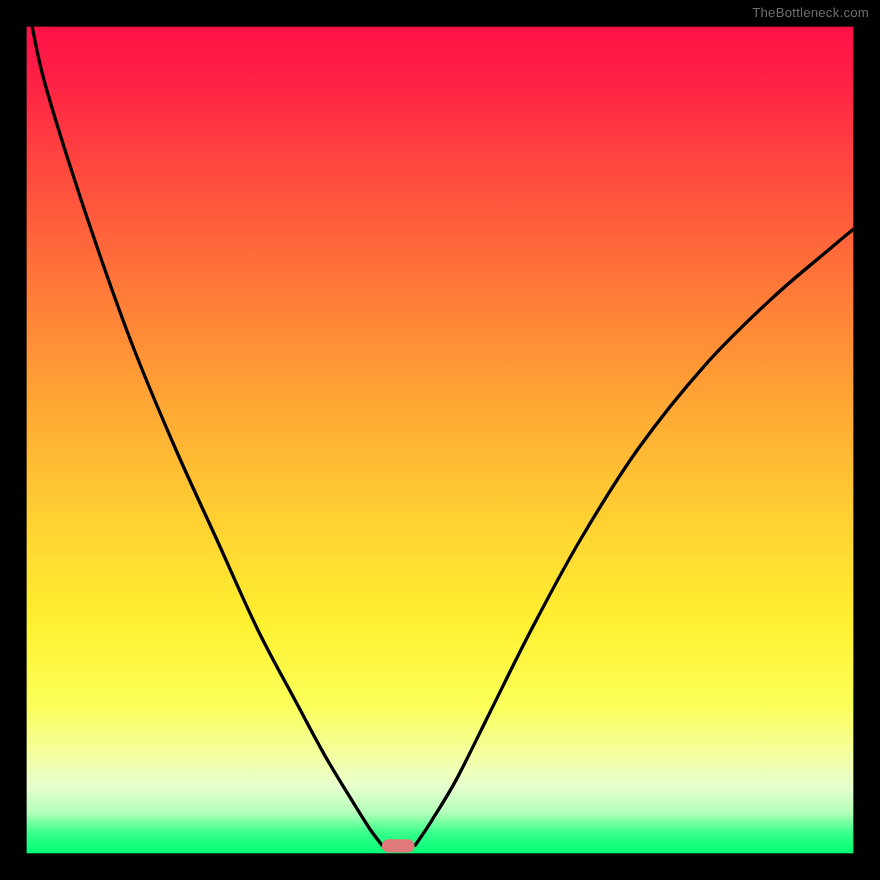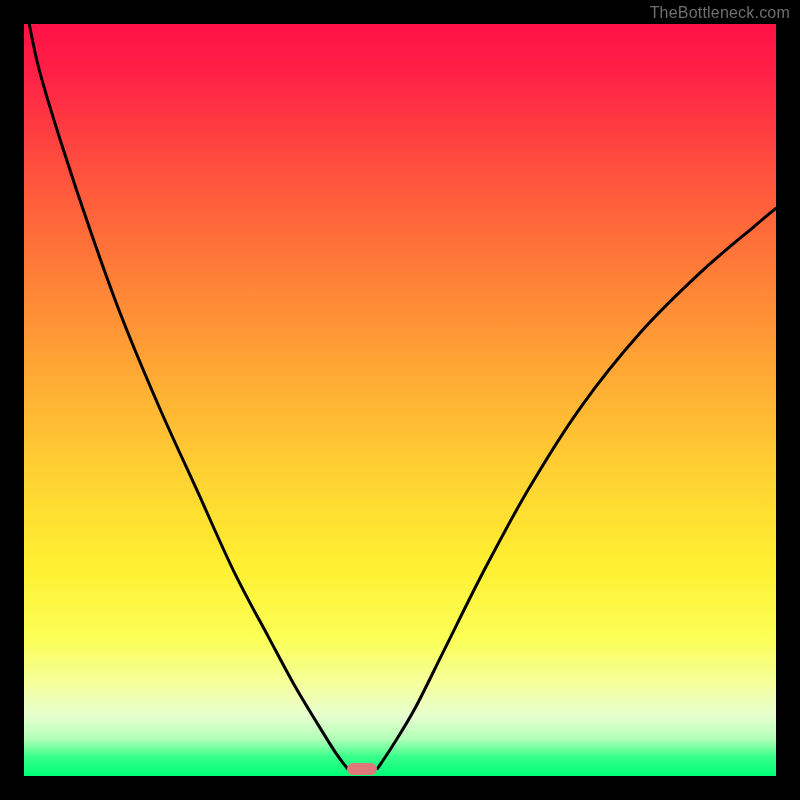--- a/index.html
+++ b/index.html
@@ -57,21 +57,21 @@
     inset: 0;
     width: 100%;
     height: 100%;
     overflow: visible;
   }
   .attribution {
     position: absolute;
     top: 4px;
     right: 10px;
     color: #6e6e6e;
-    font-size: 16px;
+    font-size: 12px;
     letter-spacing: 0.2px;
     user-select: none;
   }
 </style>
 </head>
 <body>
 
 <div class="stage">
 
   <div class="plot">

